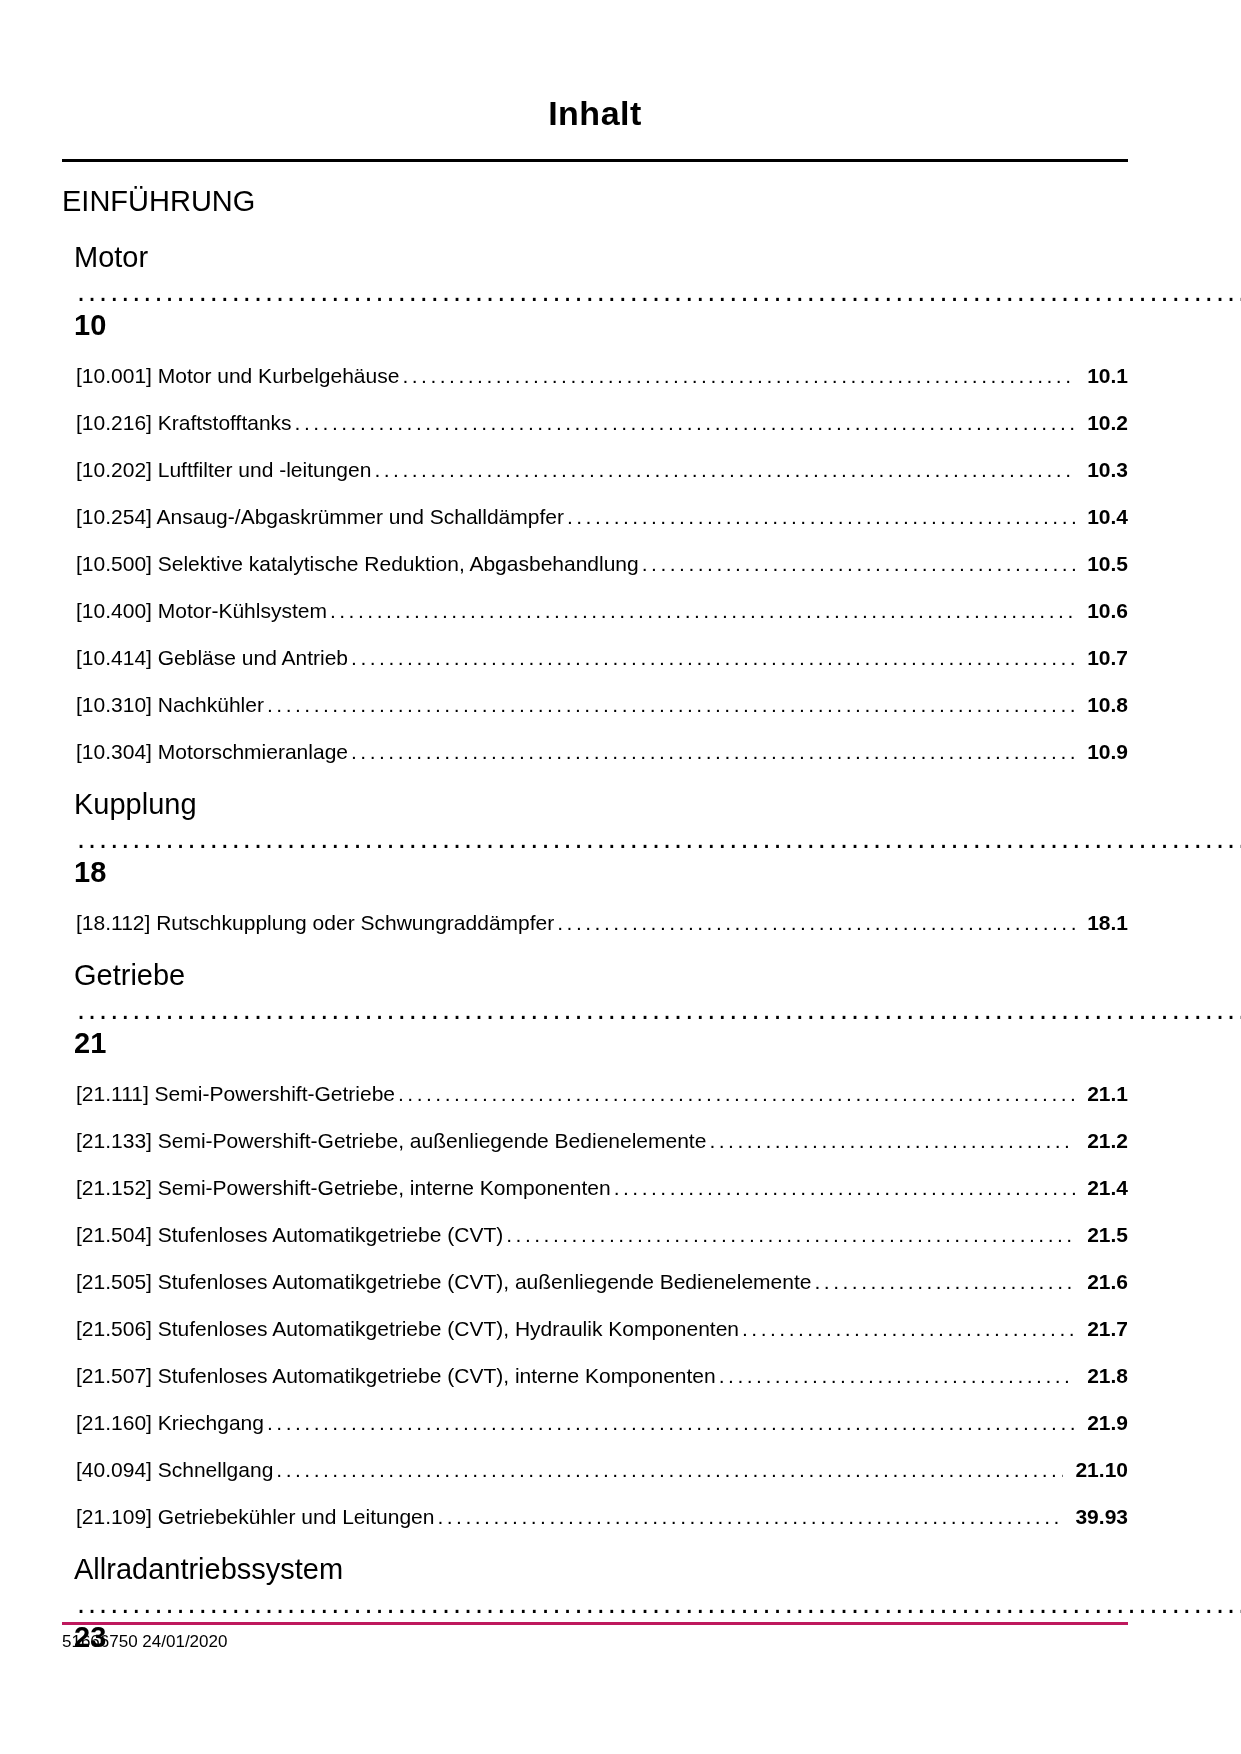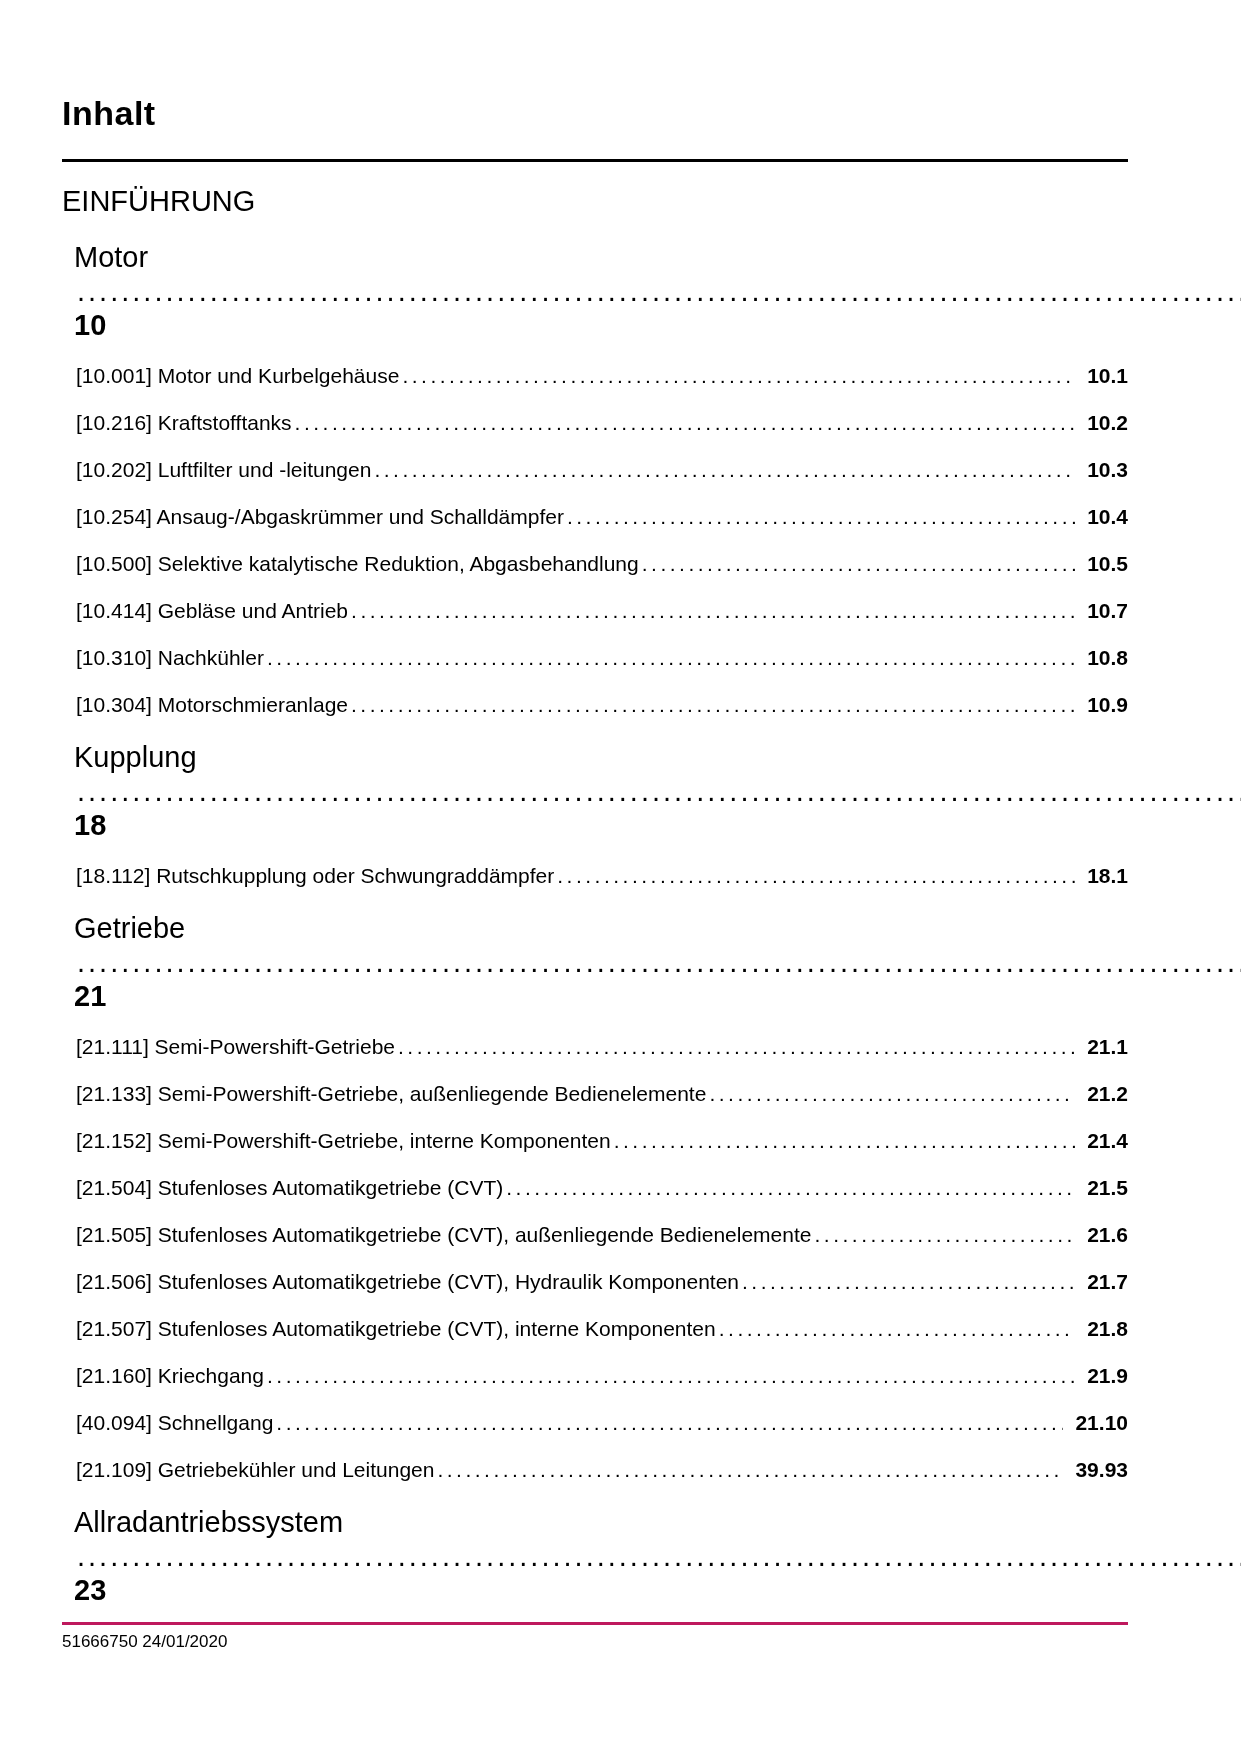--- a/index.html
+++ b/index.html
@@ -18,20 +18,21 @@
     overflow: hidden;
   }
   .content {
     position: absolute;
     left: 62px;
     top: 0;
     width: 1066px;
   }
   .title {
     margin-top: 93px;
+    text-align: center;
     font-size: 34px;
     line-height: 1.2;
     font-weight: 700;
     letter-spacing: 0.5px;
   }
   .title-rule {
     margin-top: 25px;
     border: none;
     border-top: 3px solid #000000;
     height: 0;
@@ -130,20 +131,25 @@
           <span class="label">[10.254] Ansaug-/Abgaskrümmer und Schalldämpfer</span>
           <span class="dots"></span>
           <span class="pagenum">10.4</span>
         </div>
         <div class="row entry-row">
           <span class="label">[10.500] Selektive katalytische Reduktion, Abgasbehandlung</span>
           <span class="dots"></span>
           <span class="pagenum">10.5</span>
         </div>
         <div class="row entry-row">
+          <span class="label">[10.400] Motor-Kühlsystem</span>
+          <span class="dots"></span>
+          <span class="pagenum">10.6</span>
+        </div>
+        <div class="row entry-row">
           <span class="label">[10.414] Gebläse und Antrieb</span>
           <span class="dots"></span>
           <span class="pagenum">10.7</span>
         </div>
         <div class="row entry-row">
           <span class="label">[10.310] Nachkühler</span>
           <span class="dots"></span>
           <span class="pagenum">10.8</span>
         </div>
         <div class="row entry-row">

